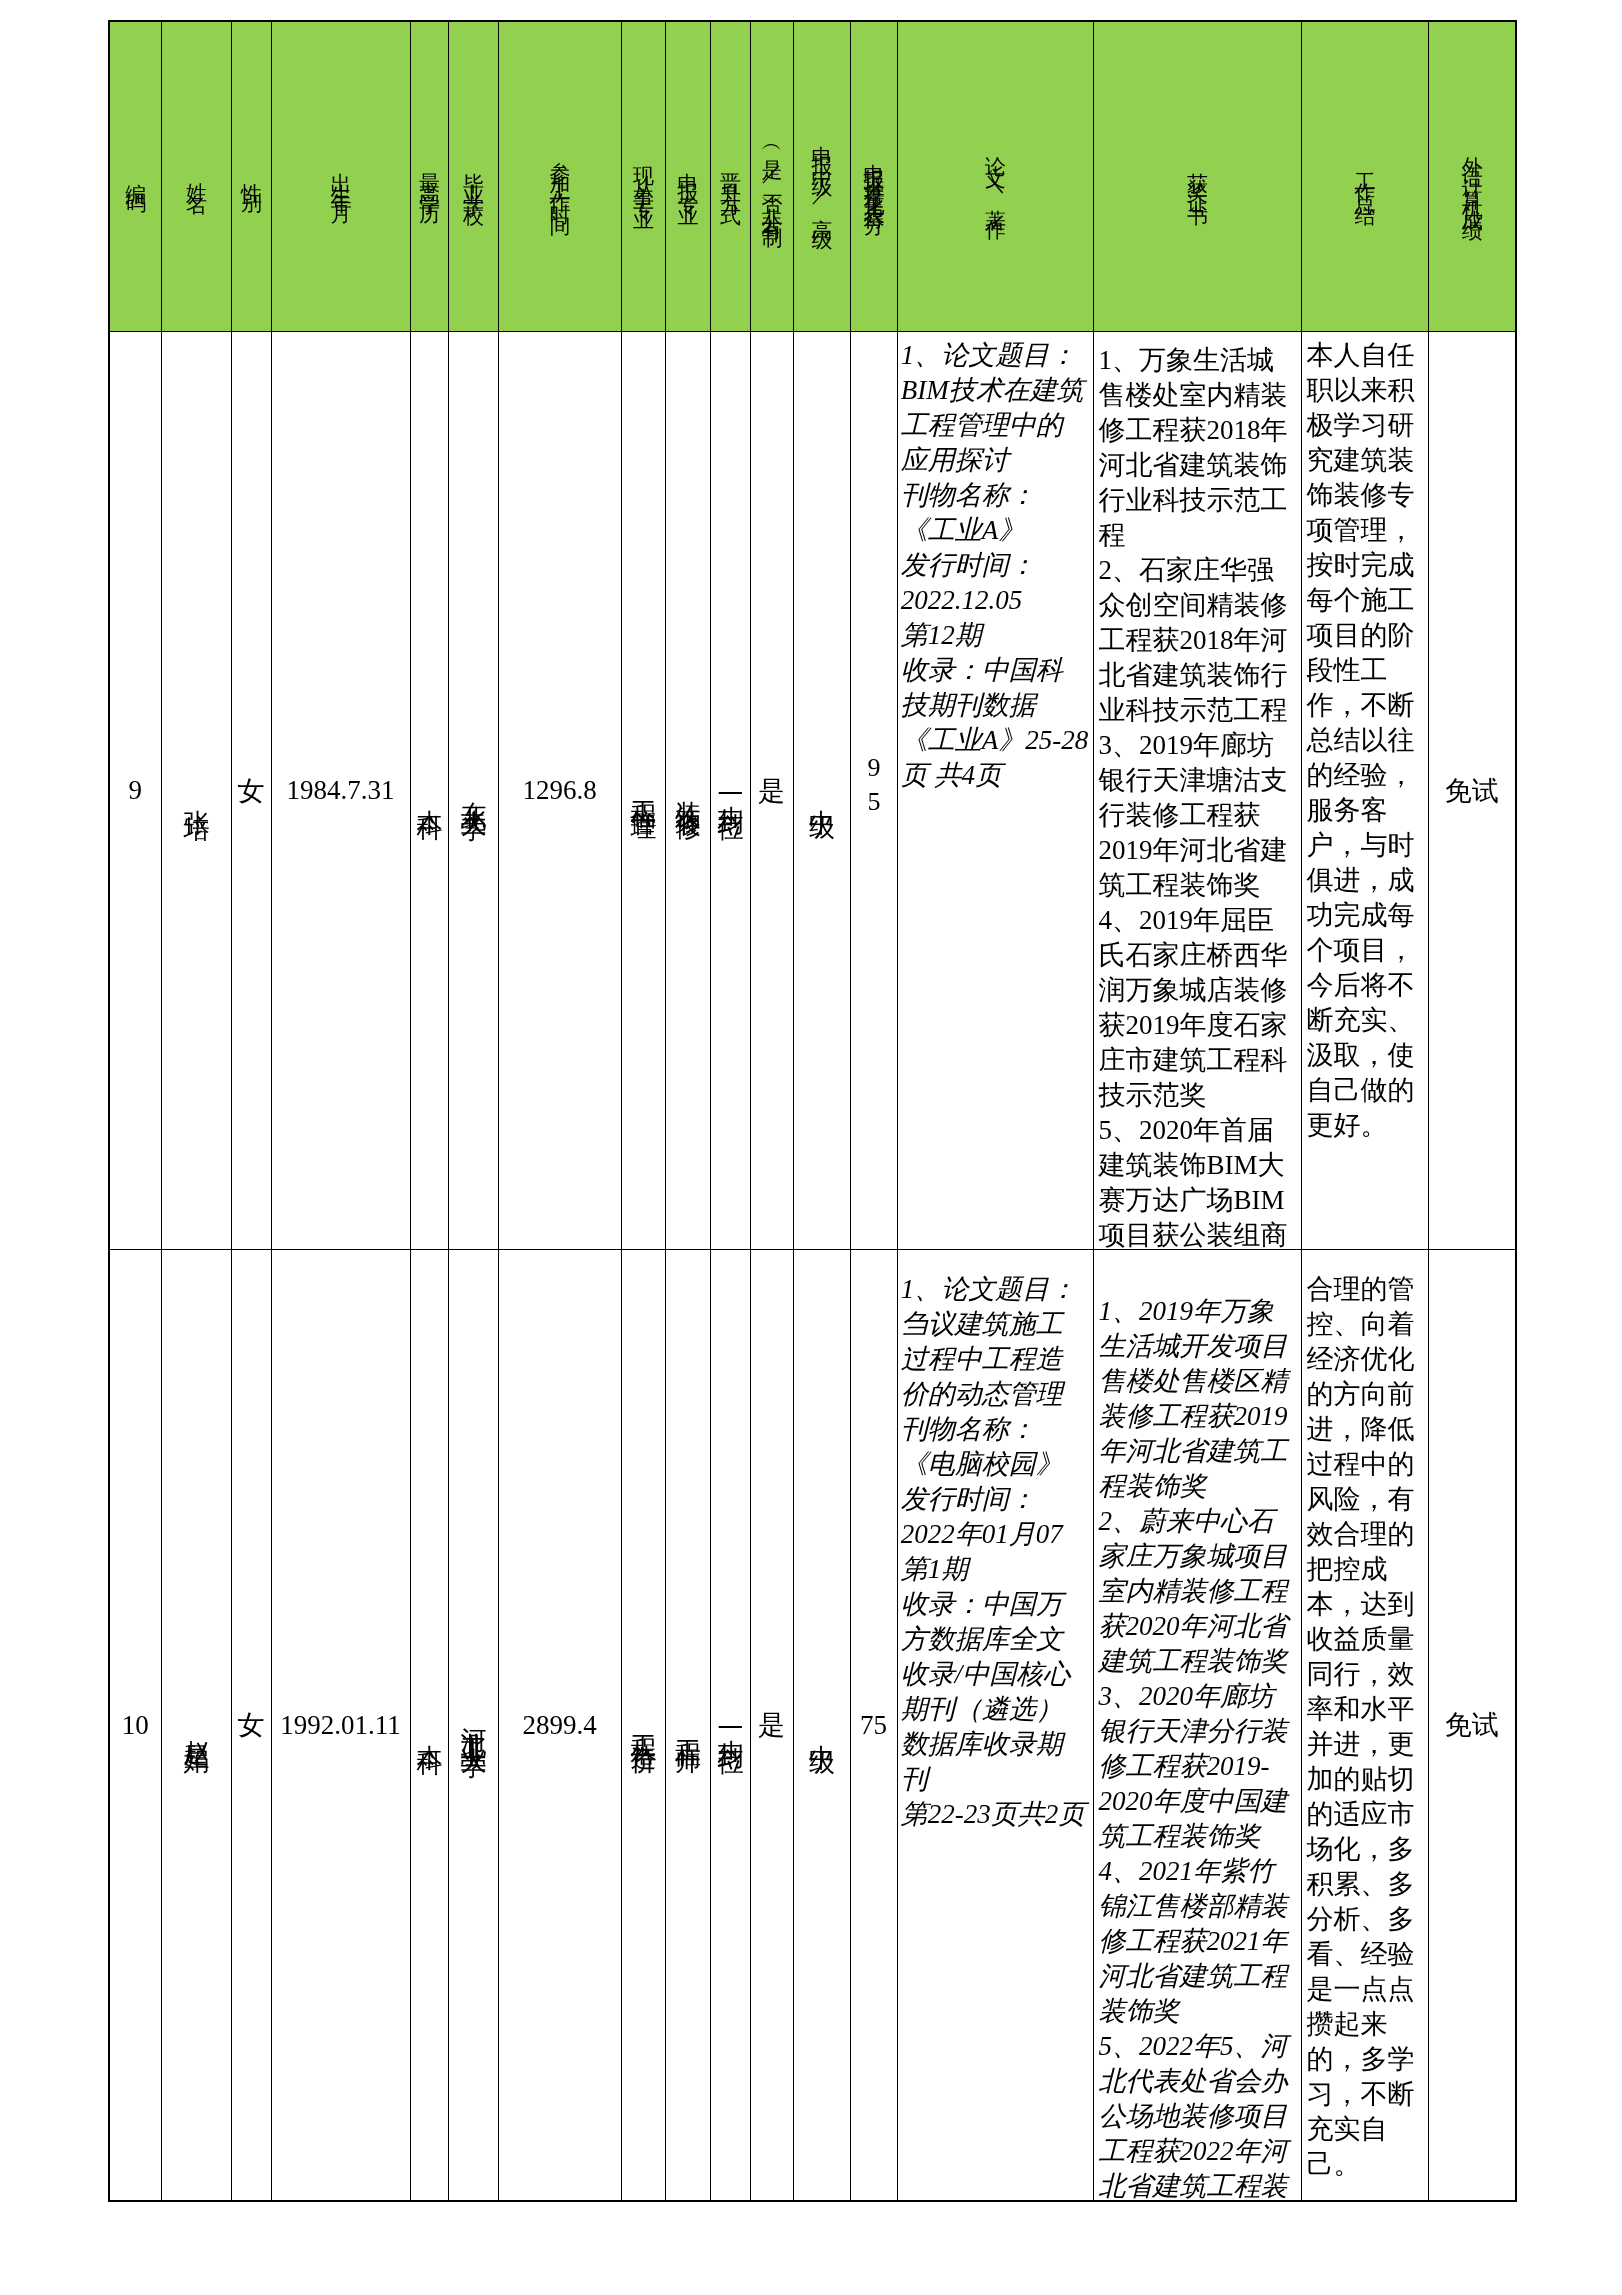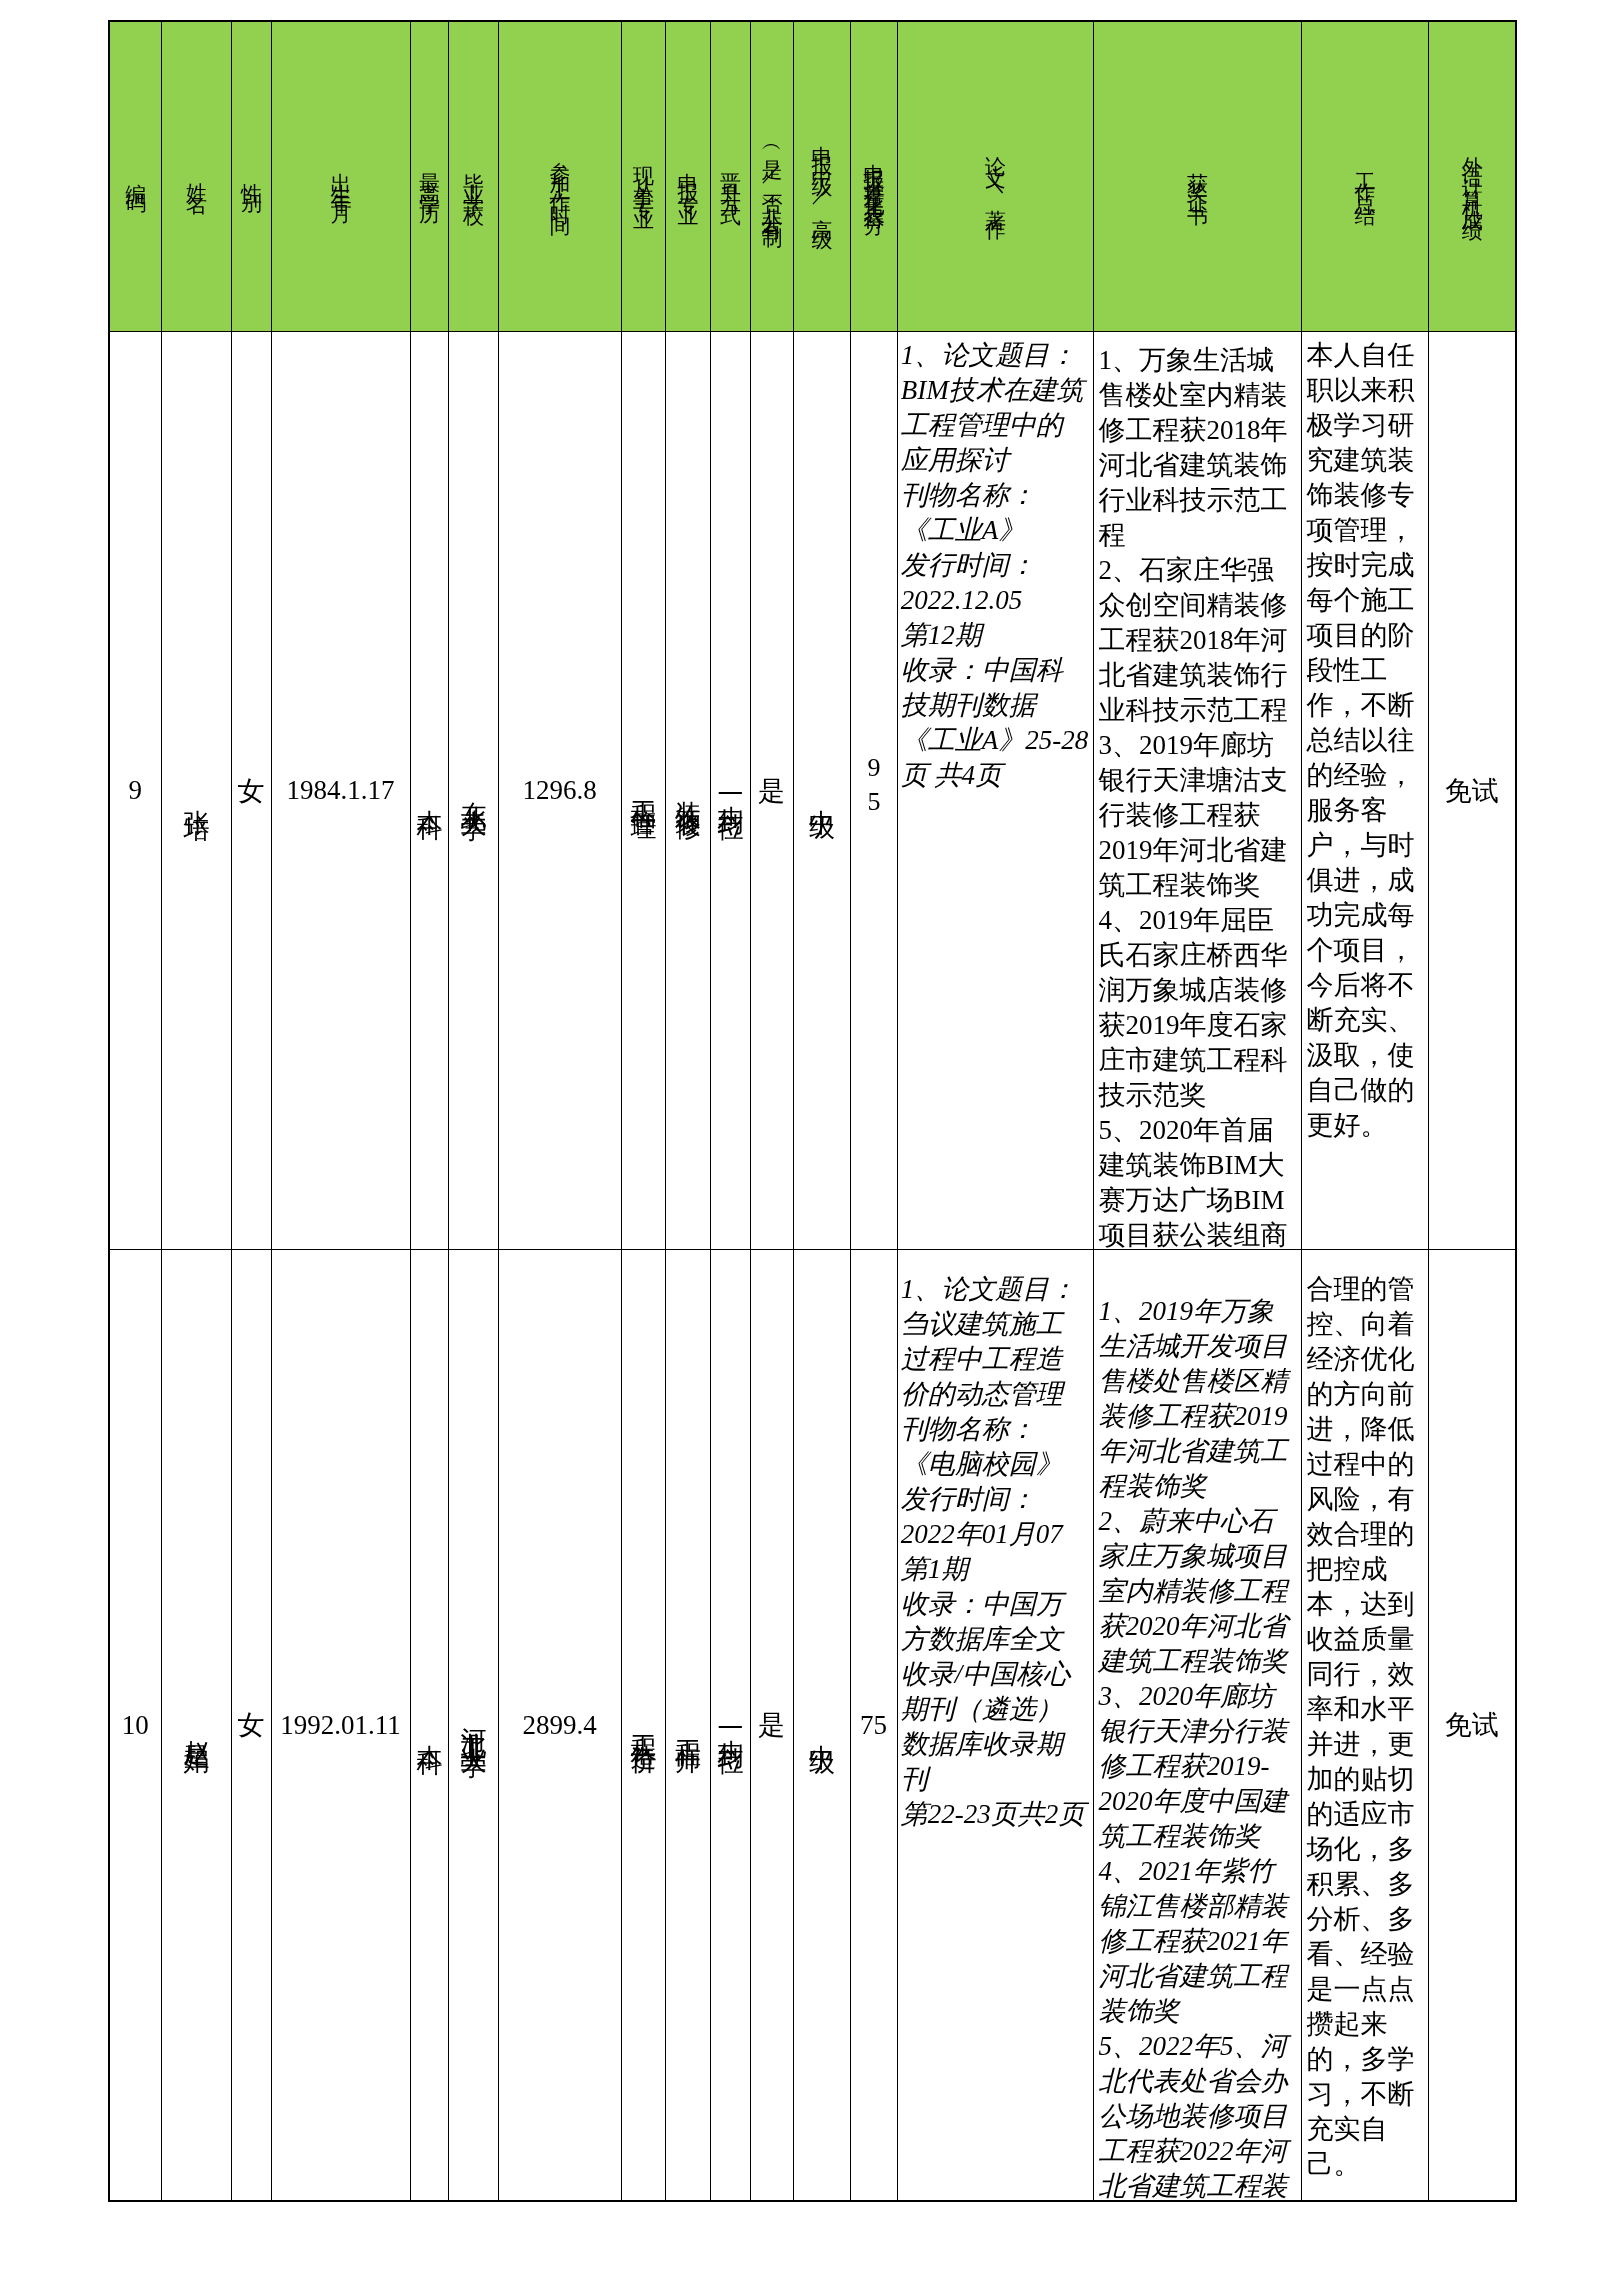--- a/index.html
+++ b/index.html
@@ -146,21 +146,21 @@
             <div class="hbox">
               <span class="v">外语计算机成绩</span>
             </div>
           </th>
     </tr>
 
     <tr>
       <td class="center"><span>9</span></td>
       <td class="center"><span class="dv">张培</span></td>
       <td class="center"><span>女</span></td>
-      <td class="center"><span>1984.1.17</span></td>
+      <td class="center"><span>1984.7.31</span></td>
       <td class="center"><span class="dv">本科</span></td>
       <td class="center"><span class="dv">东北大学</span></td>
       <td class="center"><span>1296.8</span></td>
       <td class="center"><span class="dv">工程管理</span></td>
       <td class="center"><span class="dv">装饰装修</span></td>
       <td class="center"><span class="dv">一步到位</span></td>
       <td class="center"><span>是</span></td>
       <td class="center"><span class="dv">中级</span></td>
       <td class="center"><span class="dv up">95</span></td>
       <td class="papers">

